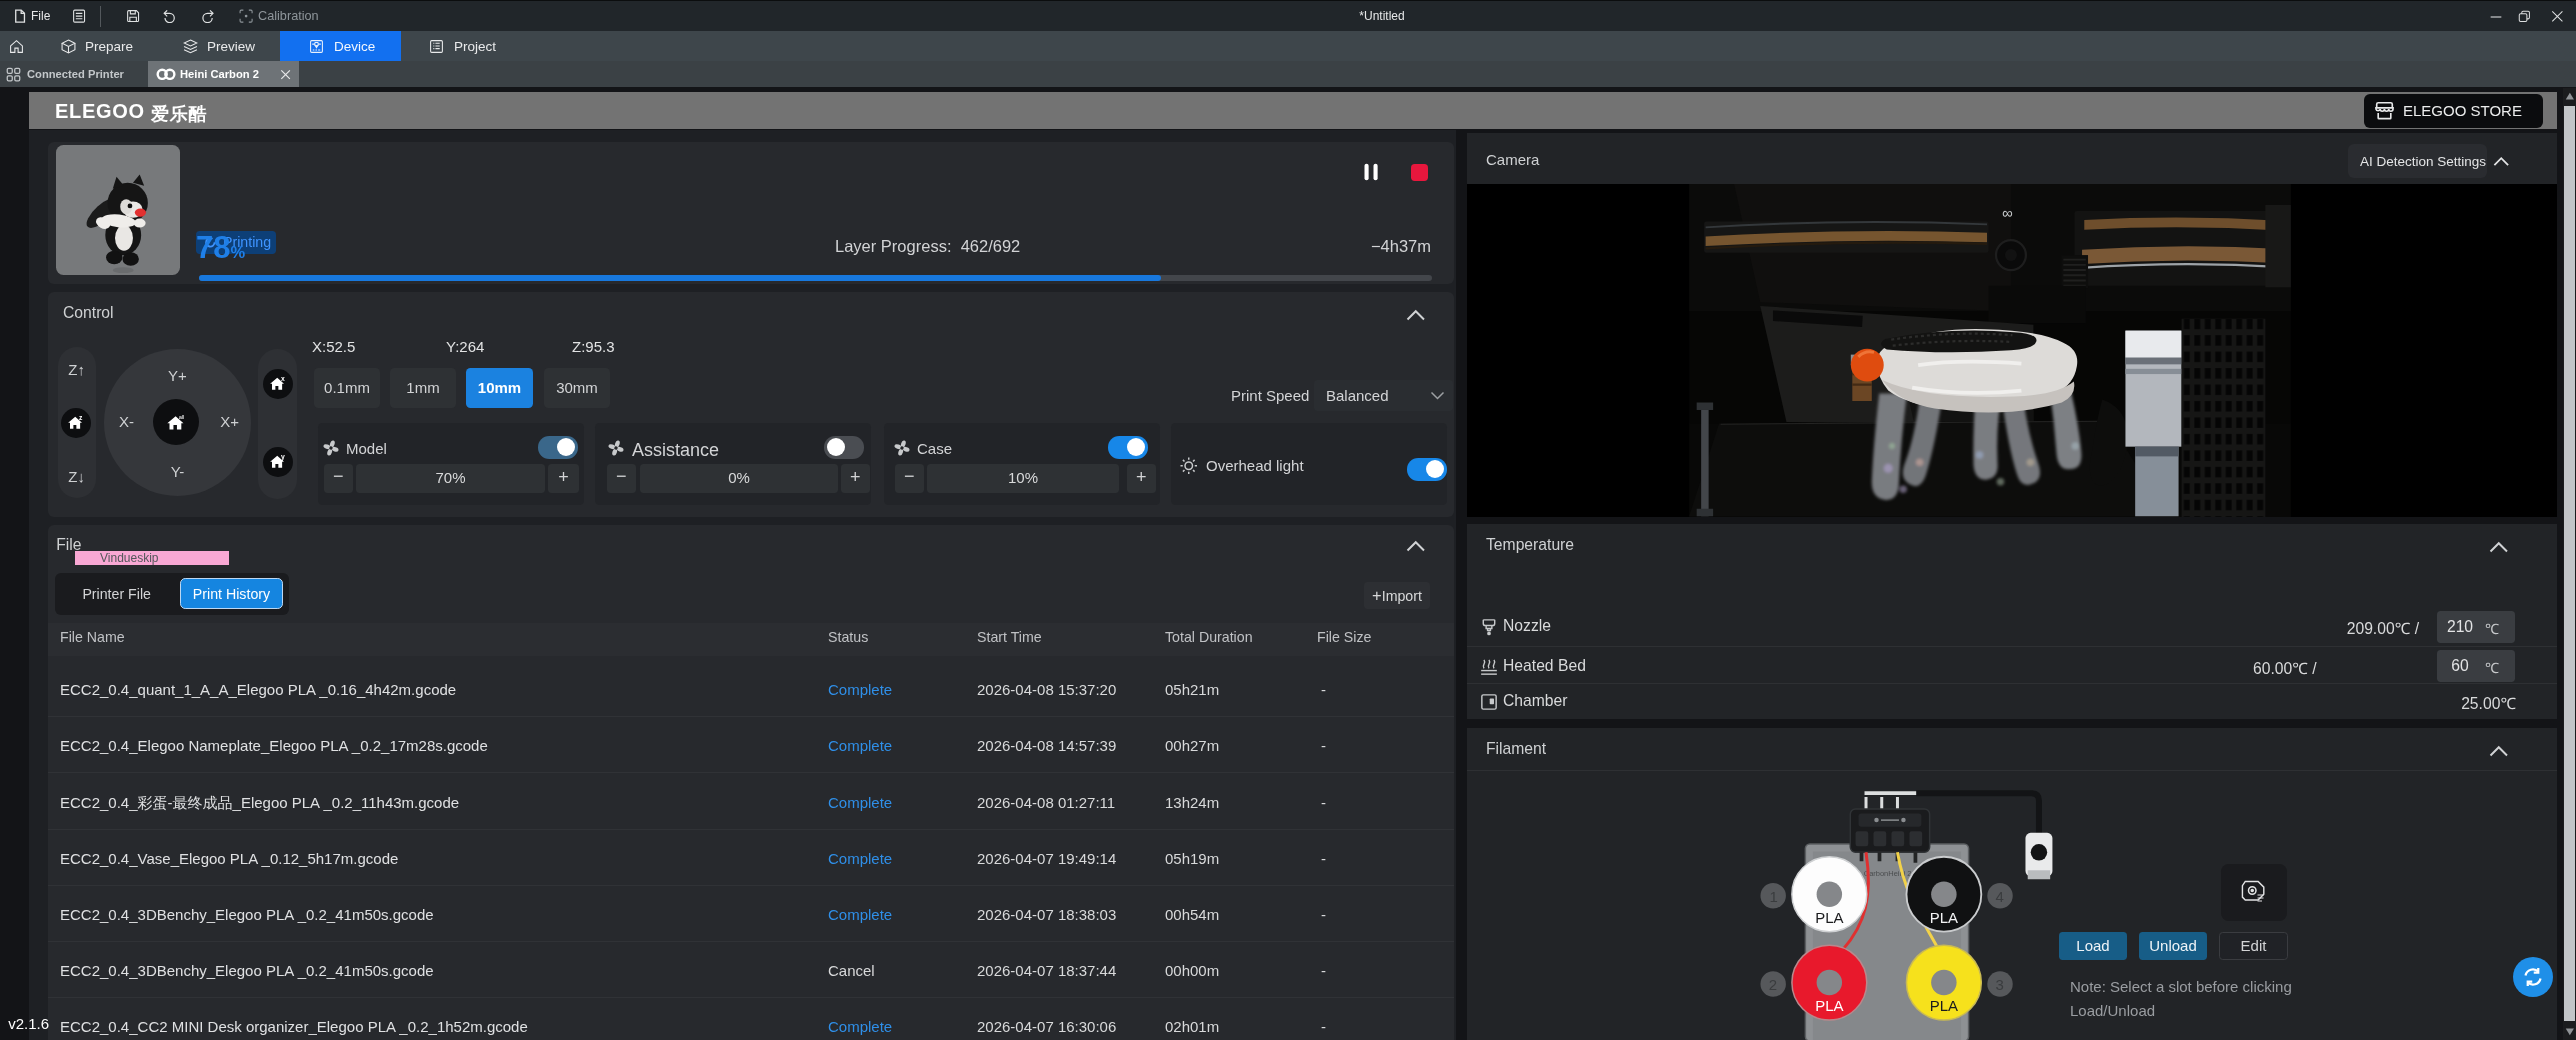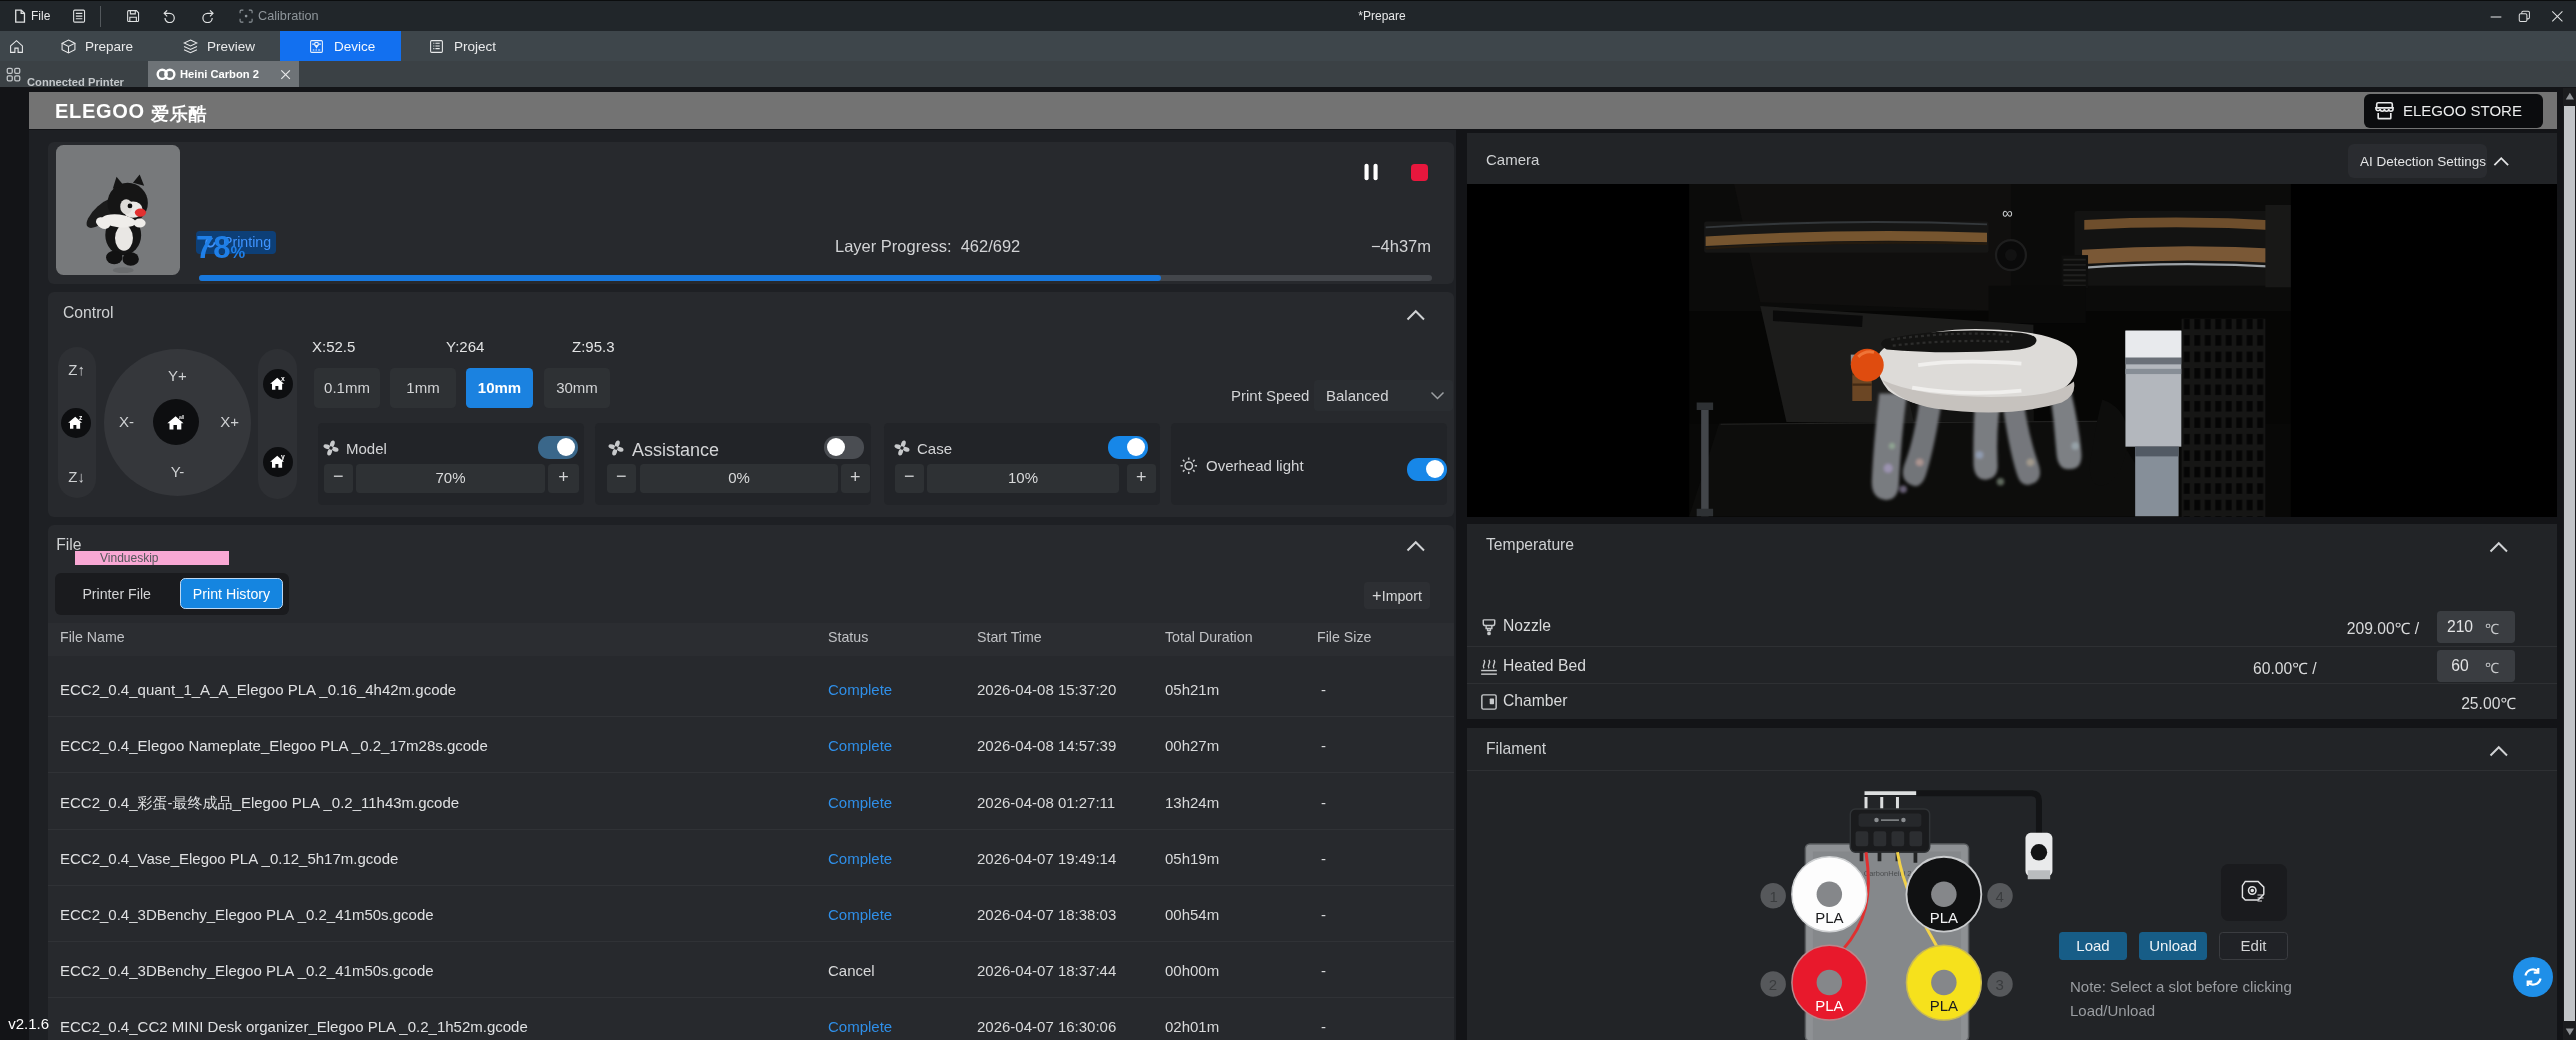--- a/index.html
+++ b/index.html
@@ -72,21 +72,21 @@
     </svg>
     <svg class="abs" style="left:201px;top:8.2px;" width="14.2" height="14.2" viewBox="0 0 26 26" fill="none" stroke="#dfe1e2" stroke-width="2.2">
       <path d="M16.5 2.5 L22 8 L16.5 13.5"></path>
         <path d="M21.5 8 h-9.5 a8.5 8.5 0 1 0 8.5 8.5"></path>
     </svg>
     <svg class="abs" style="left:239px;top:8.2px;" width="14.2" height="14.2" viewBox="0 0 26 26" fill="none" stroke="#8e959a" stroke-width="2">
       <path d="M2 8 V4 a2 2 0 0 1 2-2 h4 M18 2 h4 a2 2 0 0 1 2 2 v4 M24 18 v4 a2 2 0 0 1 -2 2 h-4 M8 24 H4 a2 2 0 0 1 -2-2 v-4"></path>
       <circle cx="13" cy="13" r="2.5" fill="#8e959a" stroke="none"></circle>
     </svg>
     <div class="abs tb-dim" style="left:258px;top:0;">Calibration</div>
-    <div class="abs tb-txt" style="left:1337px;top:0;width:90px;text-align:center;">*Prepare</div>
+    <div class="abs tb-txt" style="left:1337px;top:0;width:90px;text-align:center;">*Untitled</div>
     <svg class="abs" style="left:2490px;top:9.7px;" width="12" height="12" viewBox="0 0 18 16" stroke="#dfe1e2" stroke-width="1.6">
         <path d="M1 8 h16"></path>
       </svg>
     <svg class="abs" style="left:2518px;top:9px;" width="12.7" height="12.7" viewBox="0 0 20 20" fill="none" stroke="#dfe1e2" stroke-width="1.6">
       <rect x="2" y="6" width="12" height="12" rx="2"></rect>
         <path d="M6 6 V4 a2 2 0 0 1 2-2 h8 a2 2 0 0 1 2 2 v8 a2 2 0 0 1 -2 2 h-2"></path>
     </svg>
     <svg class="abs" style="left:2551px;top:9px;" width="12.7" height="12.7" viewBox="0 0 20 20" stroke="#dfe1e2" stroke-width="1.6">
         <path d="M2 2 L18 18 M18 2 L2 18"></path>
       </svg>
@@ -123,21 +123,21 @@
     </svg>
     <div class="abs navitem" style="left:454px;top:0;">Project</div>
   </div>
   <div id="tabbar" class="abs">
     <svg class="abs" style="left:6px;top:6px;" width="15" height="15" viewBox="0 0 24 24" fill="none" stroke="#c3c7ca" stroke-width="2">
       <rect x="2" y="2" width="8" height="8" rx="2"></rect>
         <rect x="14" y="2" width="8" height="8" rx="2"></rect>
       <rect x="2" y="14" width="8" height="8" rx="2"></rect>
         <rect x="14" y="14" width="8" height="8" rx="2"></rect>
     </svg>
-    <div class="abs tabtxt" style="left:27px;top:8px;">Connected Printer</div>
+    <div class="abs tabtxt" style="left:27px;top:0;">Connected Printer</div>
     <div id="activetab" class="abs">
       <svg class="abs" style="left:8.2px;top:6.7px;" width="21" height="12.7" viewBox="0 0 44 26" fill="none" stroke="#ffffff" stroke-width="5">
         <circle cx="13" cy="13" r="9.5"></circle>
           <circle cx="29" cy="13" r="9.5"></circle>
       </svg>
       <div class="abs tabtxt" style="left:32px;top:0;color:#fff;">Heini Carbon 2</div>
       <svg class="abs" style="left:132px;top:7.5px;" width="11.2" height="11.2" viewBox="0 0 17 17" stroke="#e8e9ea" stroke-width="1.8">
           <path d="M2 2 L15 15 M15 2 L2 15"></path>
         </svg>
     </div>

